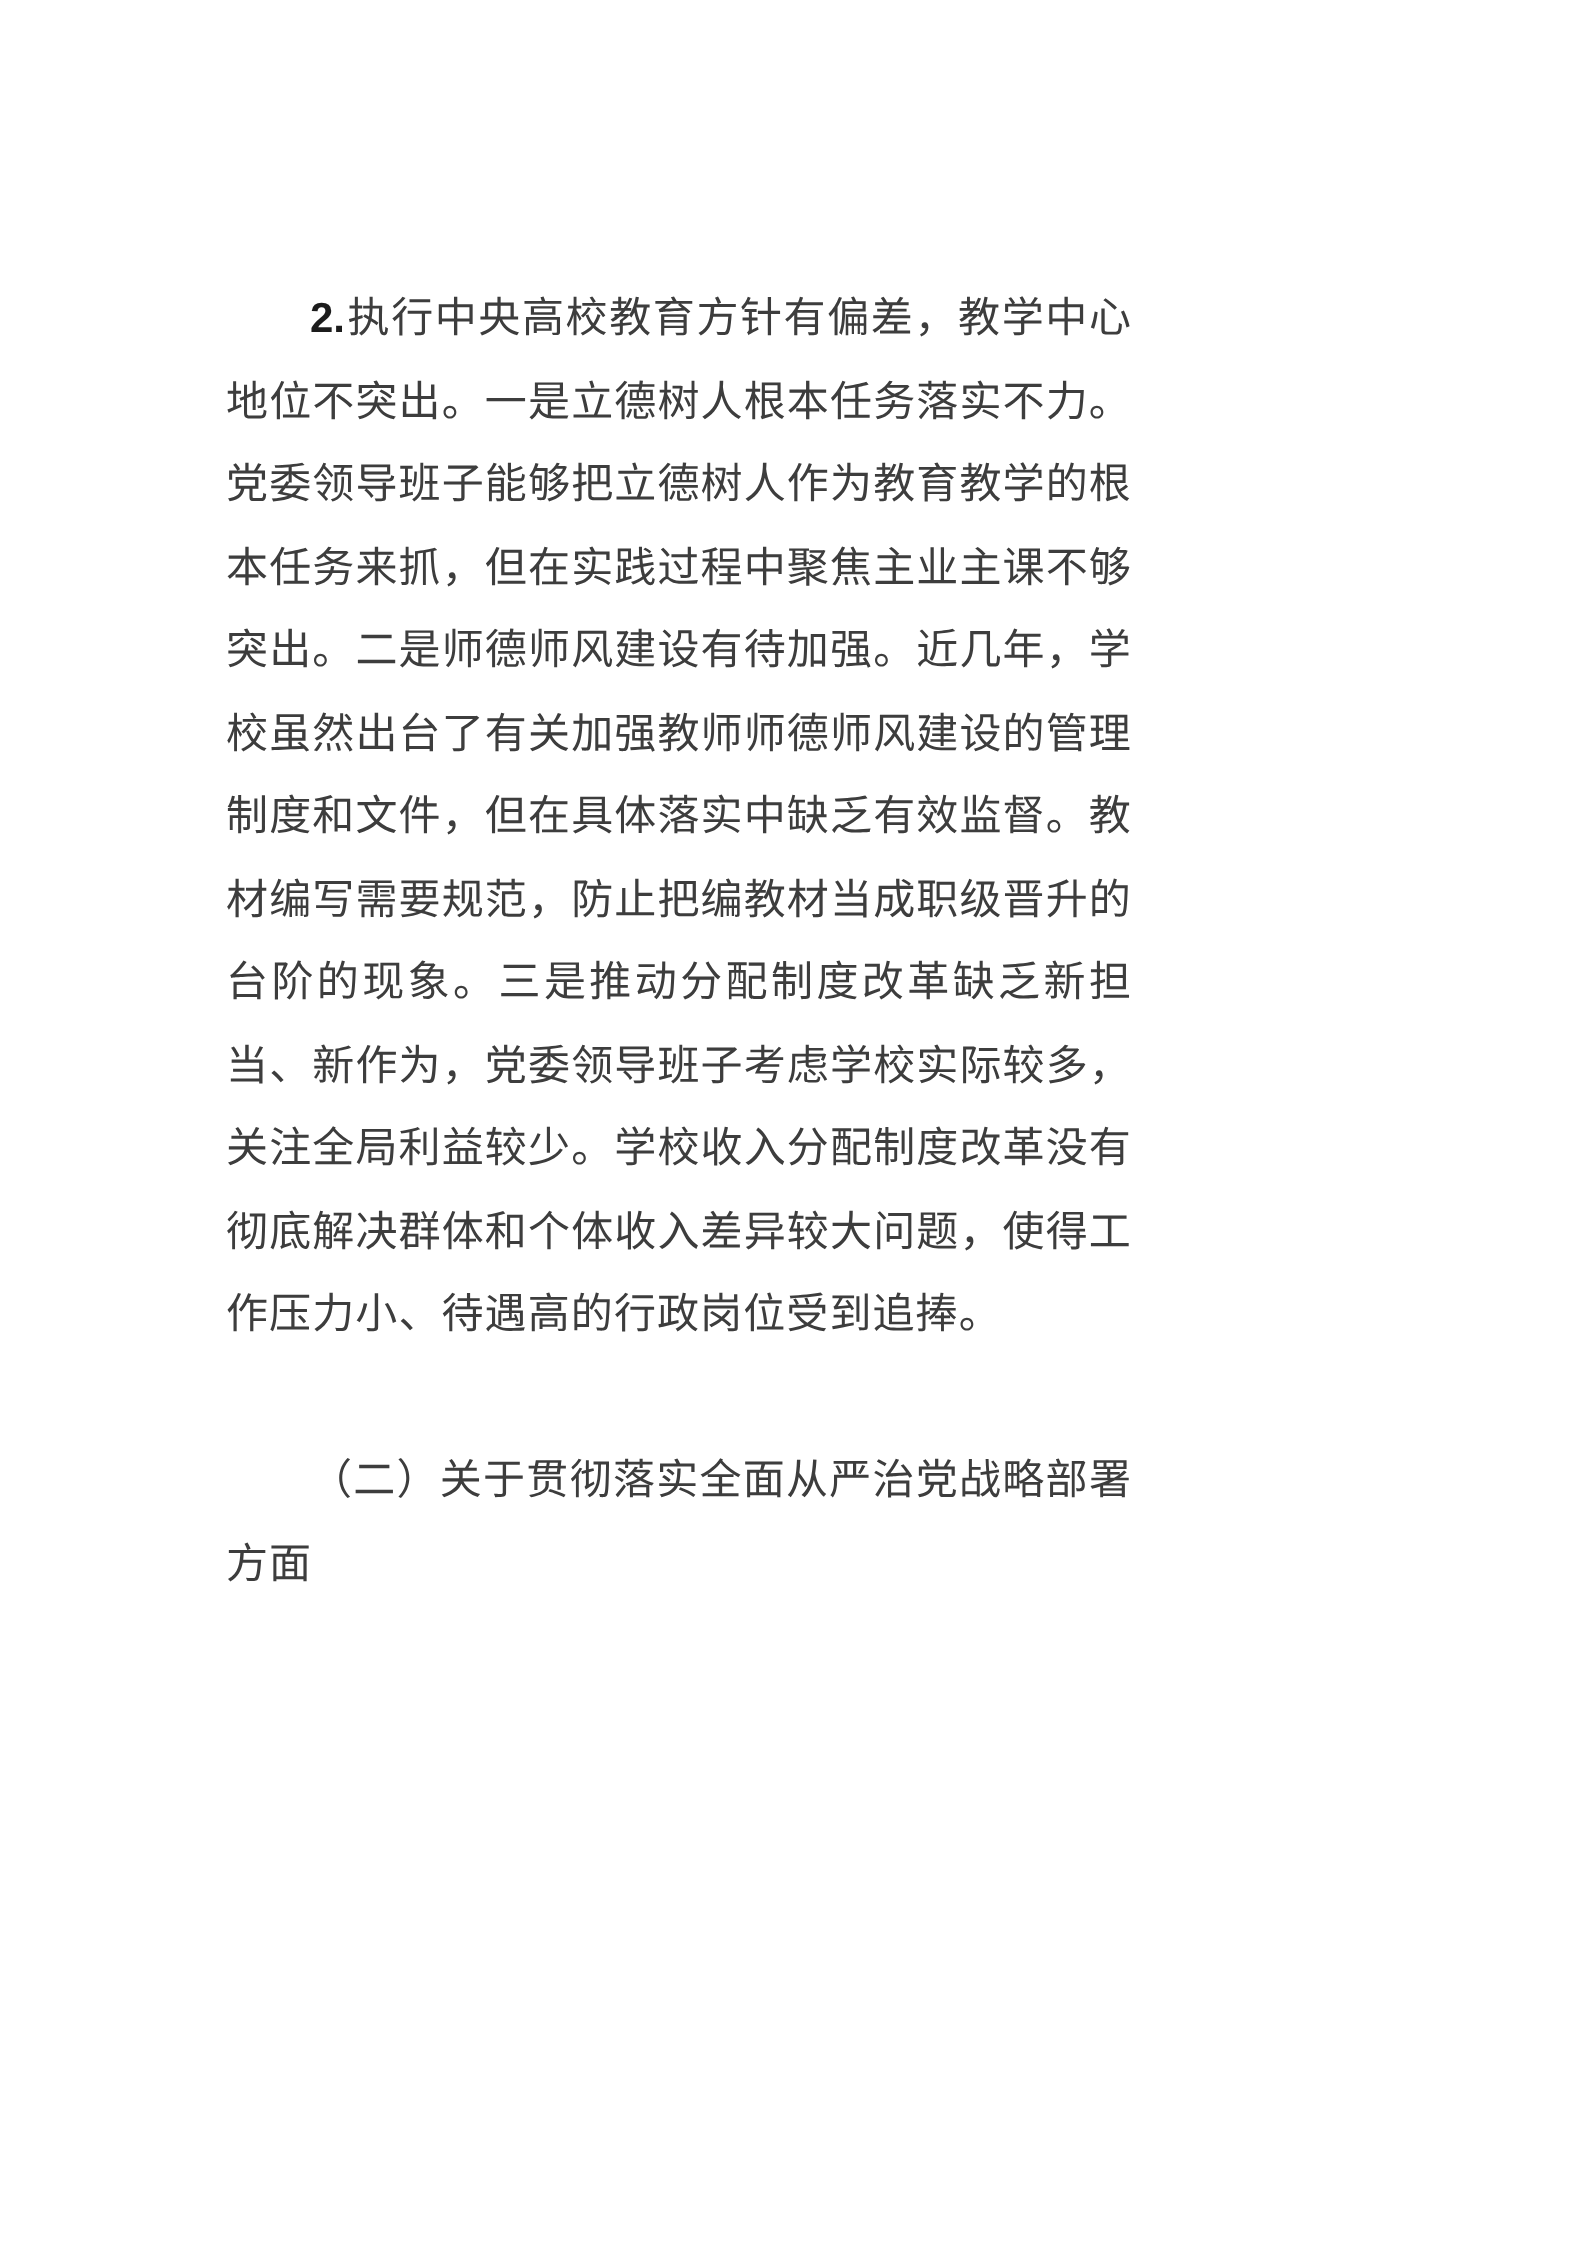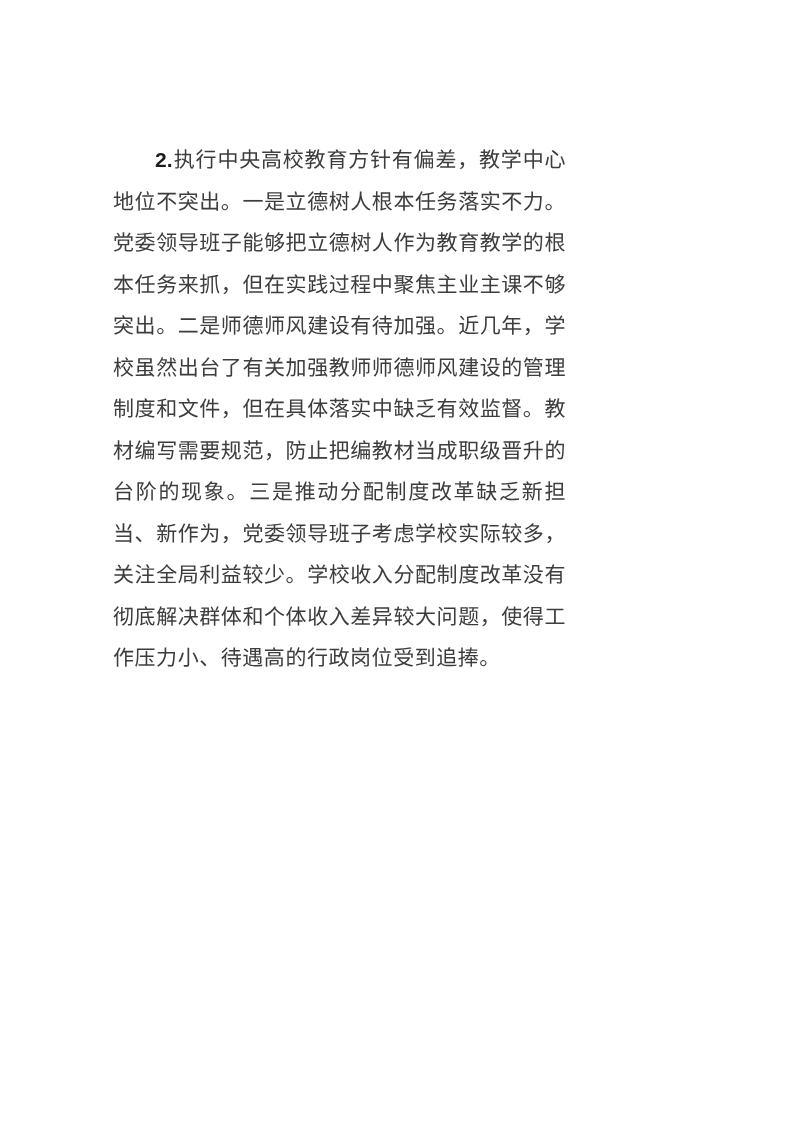--- a/index.html
+++ b/index.html
@@ -40,15 +40,16 @@
     margin-right: 1px;
   }
 </style>
 </head>
 <body>
 
 <div class="page">
 
   <p class="para"><span class="num">2.</span><span>执行中央高校教育方针有偏差，教学中心地位不突出。一是立德树人根本任务落实不力。党委领导班子能够把立德树人作为教育教学的根本任务来抓，但在实践过程中聚焦主业主课不够突出。二是师德师风建设有待加强。近几年，学校虽然出台了有关加强教师师德师风建设的管理制度和文件，但在具体落实中缺乏有效监督。教材编写需要规范，防止把编教材当成职级晋升的台阶的现象。三是推动分配制度改革缺乏新担当、新作为，党委领导班子考虑学校实际较多，关注全局利益较少。学校收入分配制度改革没有彻底解决群体和个体收入差异较大问题，使得工作压力小、待遇高的行政岗位受到追捧。</span></p>
 
+  <p class="heading"><span>（二）关于贯彻落实全面从严治党战略部署方面</span></p>
 
 
 </div>
 
 </body></html>

